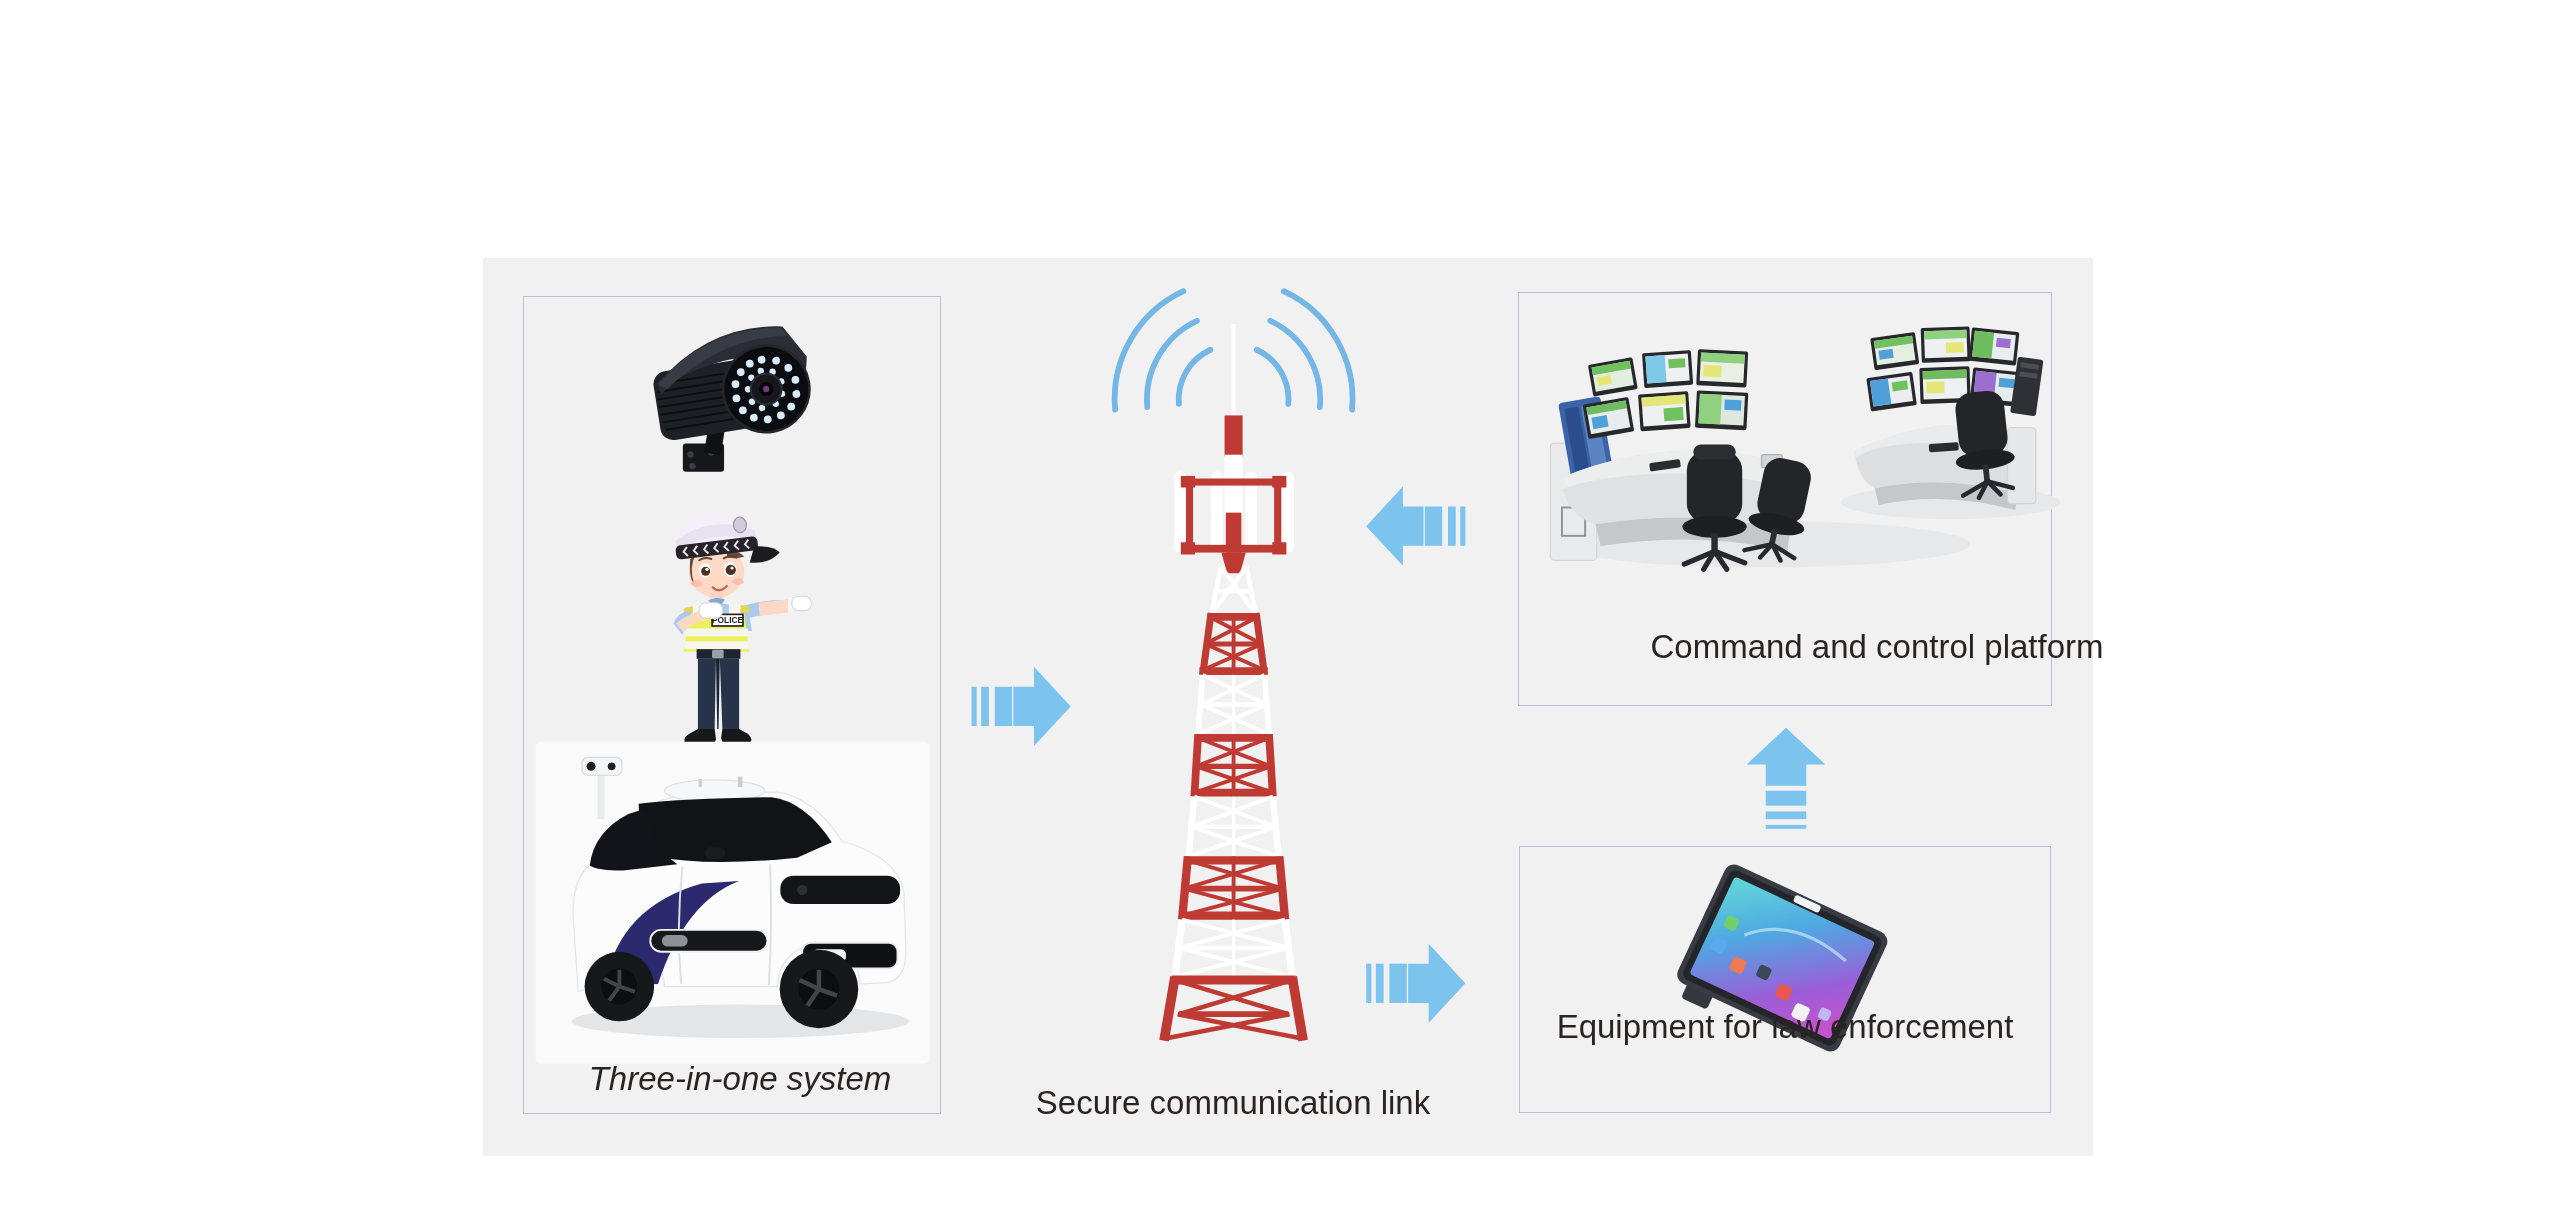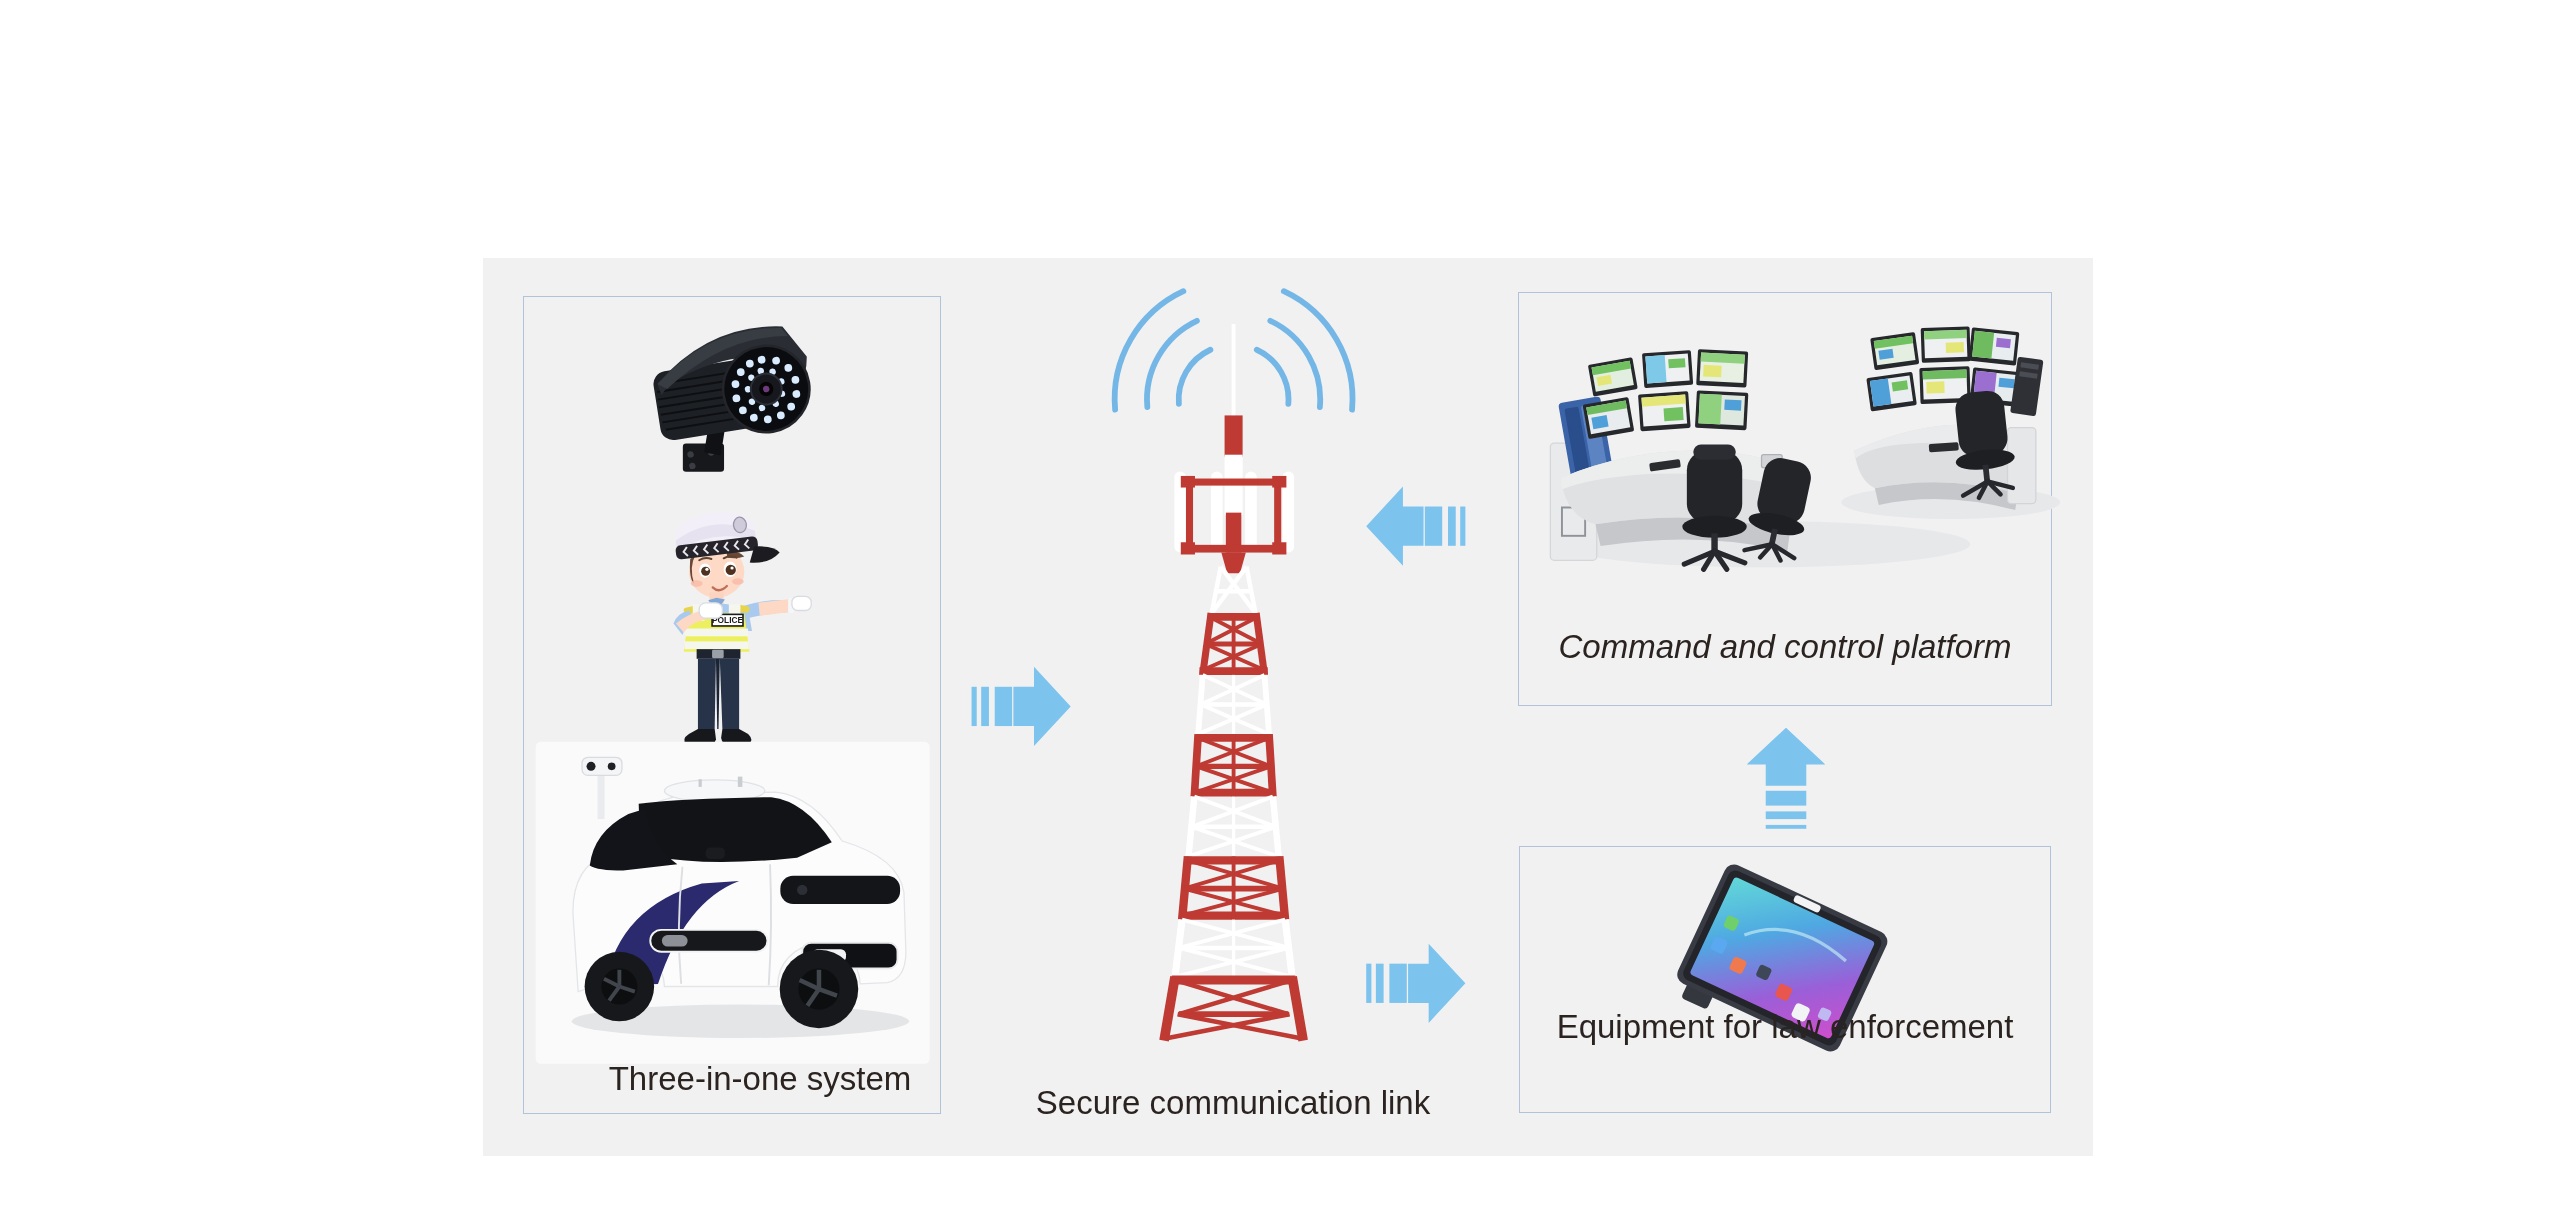--- a/index.html
+++ b/index.html
@@ -3,23 +3,23 @@
 <meta charset="utf-8">
 <style>
   html,body{margin:0;padding:0;width:2576px;height:1212px;background:#ffffff;overflow:hidden;}
   body{position:relative;font-family:"Liberation Sans",sans-serif;}
   .panel{position:absolute;left:483px;top:258px;width:1610px;height:898px;background:#f1f1f2;}
   .node-box{position:absolute;border:1.9px solid #b0c3da;box-sizing:border-box;}
   #box-three{left:523px;top:296px;width:418px;height:818px;}
   #box-command{left:1518px;top:292px;width:534px;height:414px;}
   #box-equipment{left:1519px;top:846px;width:532px;height:267px;}
   .node-label{position:absolute;font-size:33px;color:#2b2320;white-space:nowrap;transform:translateX(-50%);}
-  #lbl-three{left:760px;top:1060px;}
+  #lbl-three{left:740px;top:1060px;font-style:italic;}
   #lbl-secure{left:1233px;top:1084px;}
-  #lbl-command{left:1785px;top:628px;font-style:italic;}
+  #lbl-command{left:1877px;top:628px;}
   #lbl-equipment{left:1785px;top:1008px;}
   svg.scene{position:absolute;left:0;top:0;}
 </style>
 </head>
 <body>
 
 <div class="panel"></div>
 <div class="node-box" id="box-three"></div>
 <div class="node-box" id="box-command"></div>
 <div class="node-box" id="box-equipment"></div>

